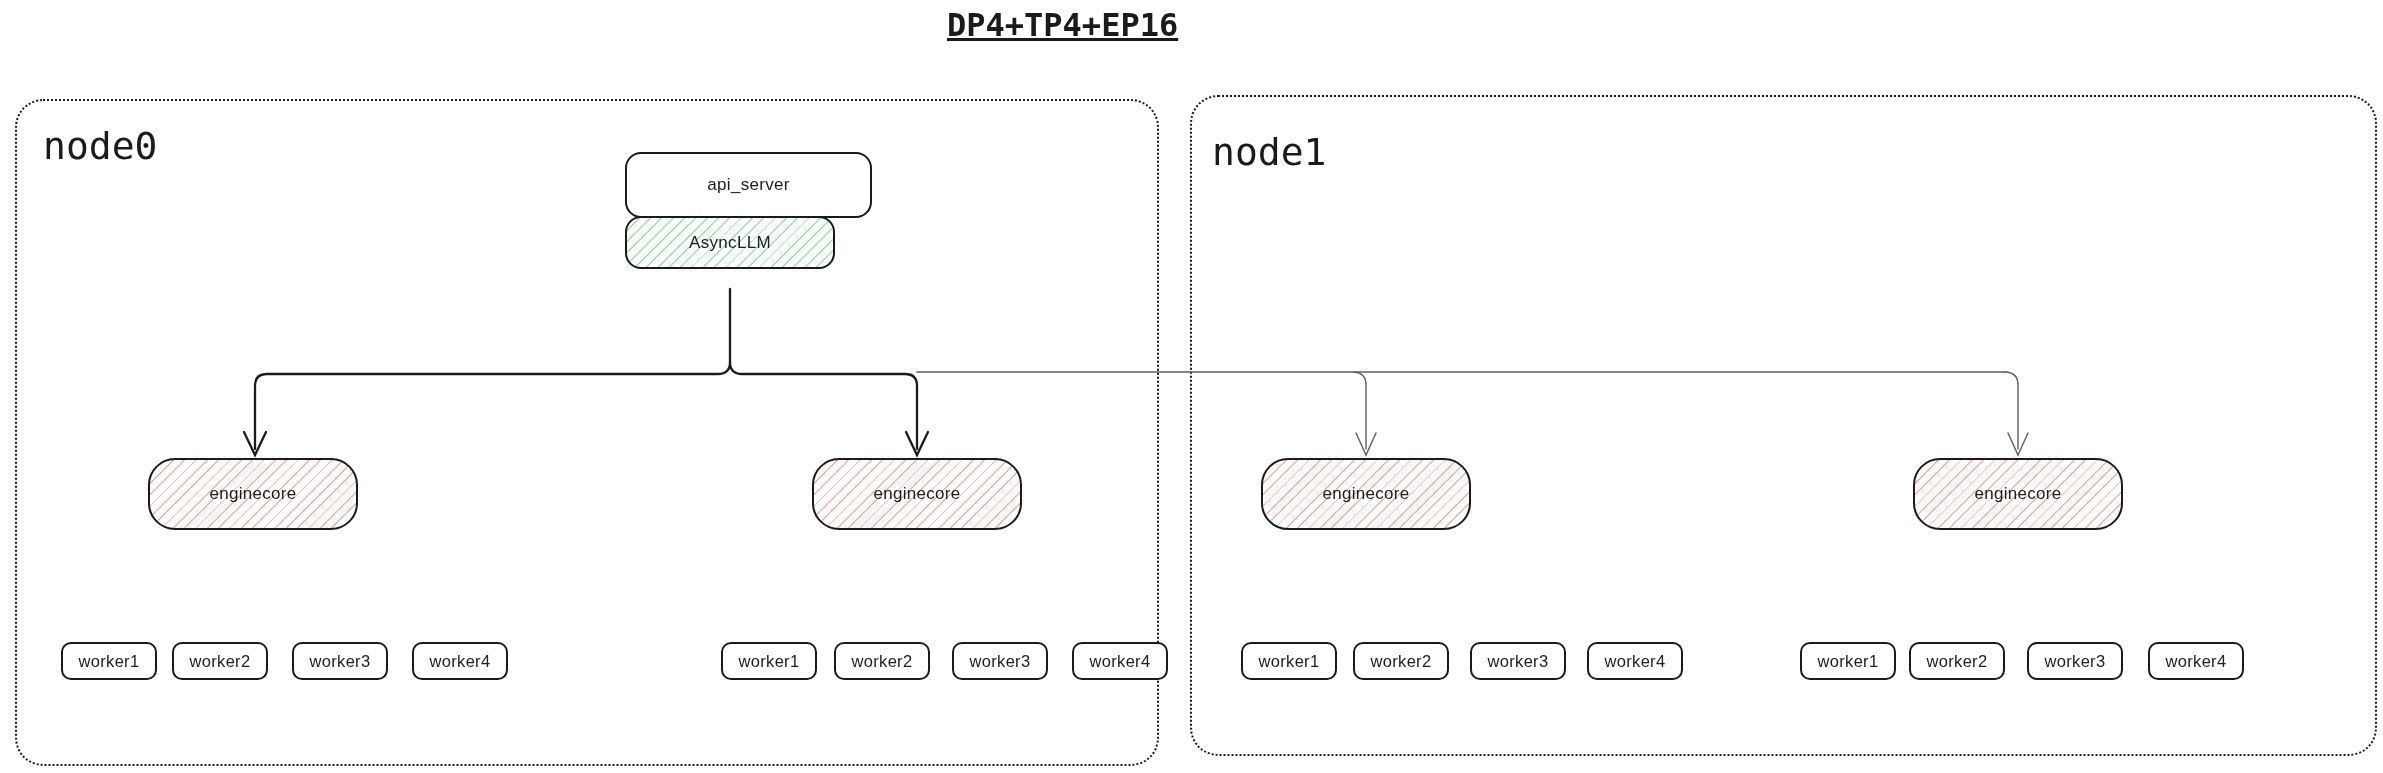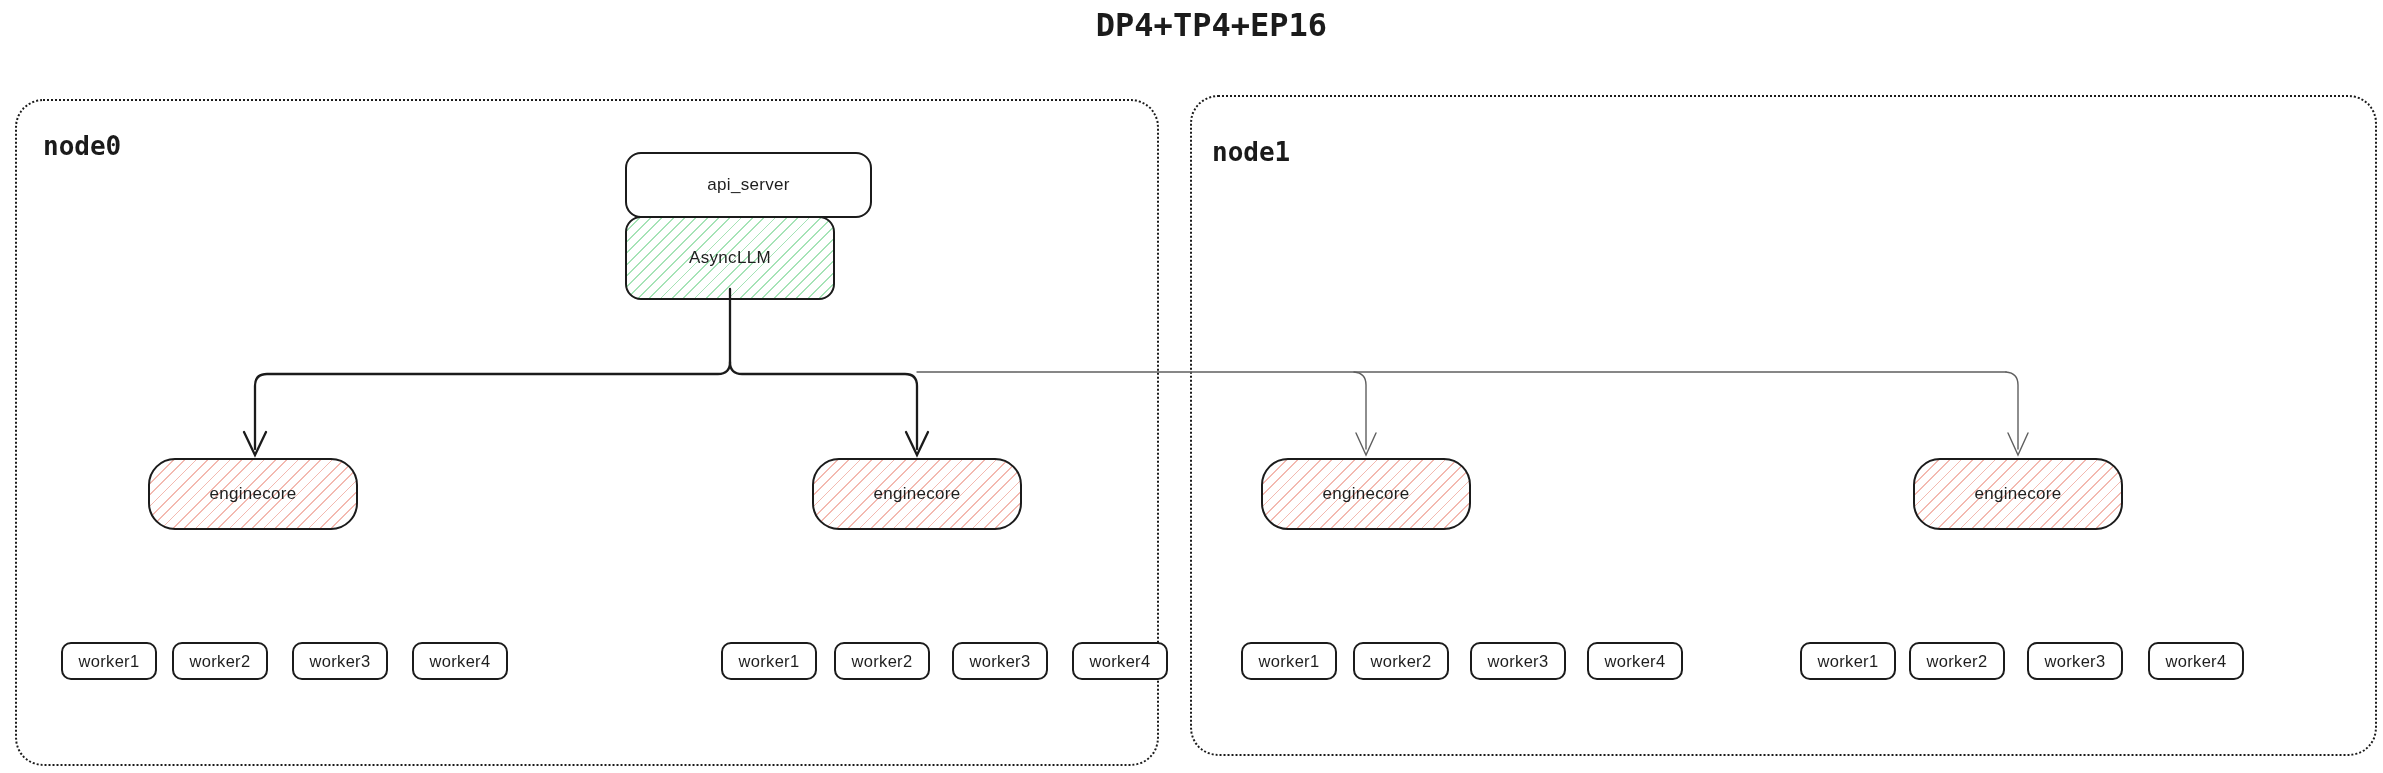--- a/index.html
+++ b/index.html
@@ -14,51 +14,52 @@
   .canvas{
     position:relative;
     width:2383px;height:773px;
     background:var(--bg,#fff);
     font-family:"Liberation Sans", sans-serif;
     color:var(--text,#1e1e1e);
     overflow:hidden;
   }
   .diagram-title{
     position:absolute;left:947px;top:6px;width:380px;
-    text-align:right;
+    text-align:left;
     font-family:"DejaVu Sans Mono", monospace;
     font-weight:bold;font-size:32px;line-height:38px;
     color:var(--ink,#1b1b1b);
     letter-spacing:0px;
+    text-decoration:underline;
   }
   .node-rect{
     position:absolute;
     border:2.5px dotted var(--ink,#1b1b1b);
     border-radius:28px;
     background:transparent;
   }
   .node-label{
     position:absolute;
     font-family:"DejaVu Sans Mono", monospace;
-    font-weight:bold;font-size:26px;line-height:34px;
+    font-weight:normal;font-size:38px;line-height:34px;
     color:var(--ink,#1b1b1b);
   }
   .box{
     position:absolute;
     border:2px solid var(--ink,#1b1b1b);
     background:#fff;
     display:flex;align-items:center;justify-content:center;
     font-size:17px;letter-spacing:.3px;
     color:var(--text,#1e1e1e);
     box-sizing:border-box;
   }
   .box .lbl{pointer-events:none;}
   .api-box{left:625px;top:152px;width:247px;height:66px;border-radius:16px;}
   .async-box{
-    left:625px;top:216px;width:210px;height:84px;border-radius:16px;
+    left:625px;top:216px;width:210px;height:53px;border-radius:16px;
     background-color:#fff;
     background-image:repeating-linear-gradient(135deg, var(--hatch-green,#a5e3b6) 0 1.3px, transparent 1.3px 8px);
   }
   .engine-box{
     width:210px;height:72px;top:458px;border-radius:27px;
     background-color:#fff;
     background-image:repeating-linear-gradient(135deg, var(--hatch-red,#f3b9b0) 0 1.2px, transparent 1.2px 8px);
   }
   .worker-box{
     width:96px;height:38px;top:642px;border-radius:10px;

